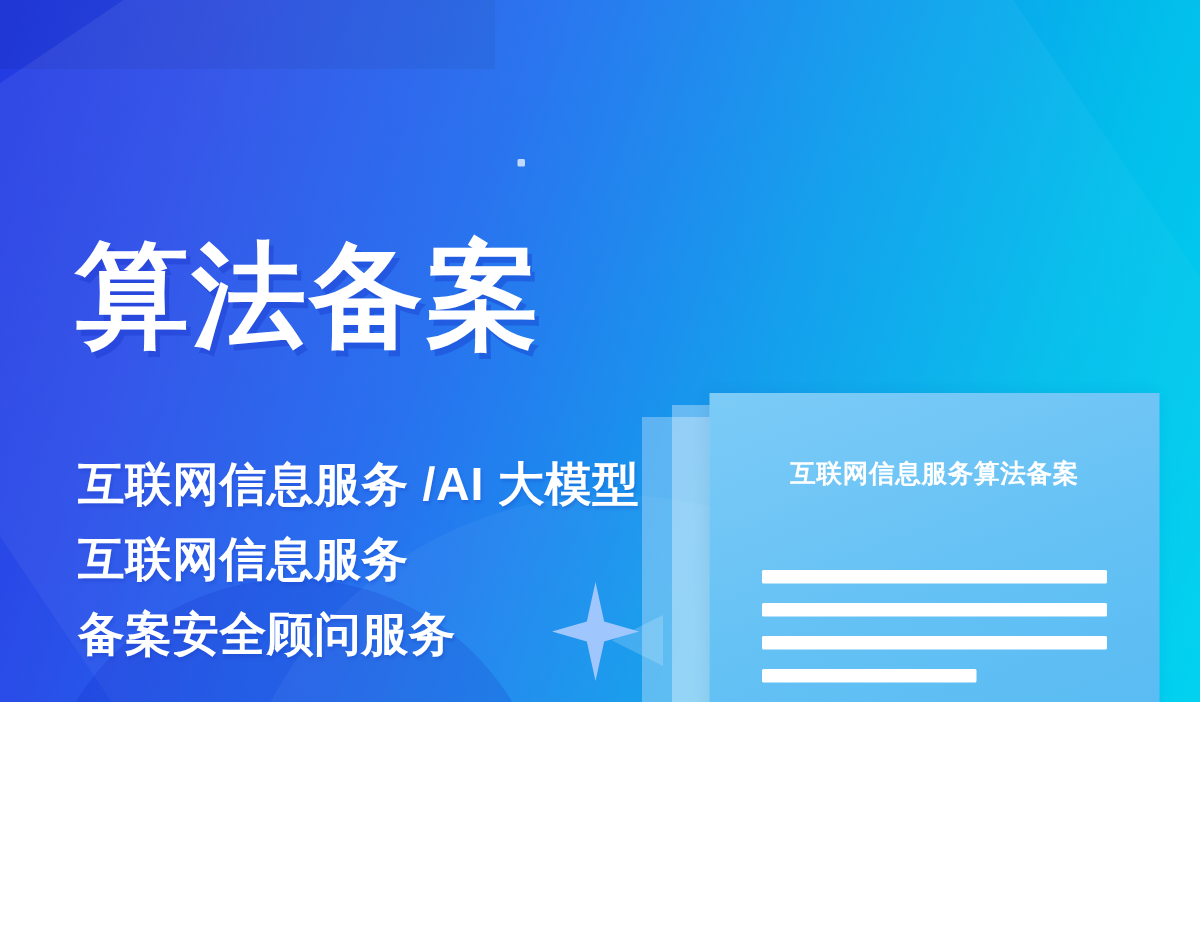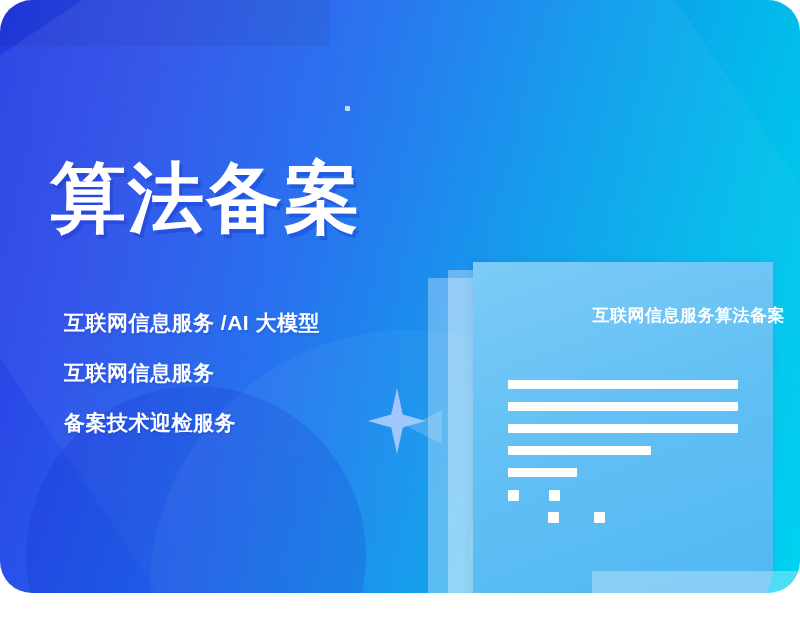--- a/index.html
+++ b/index.html
@@ -7,30 +7,29 @@
     padding: 0;
     background: #ffffff;
   }
   body {
     font-family: "Liberation Sans", "DejaVu Sans", sans-serif;
   }
 
   #banner {
     position: relative;
     width: 800px;
-    height: 593px;
+    height: 468px;
     overflow: hidden;
     background: linear-gradient(108deg,
         #2139E2 0%,
         #2A4CE8 16%,
         #1F6CEE 38%,
         #0C9CEC 62%,
         #02BEEB 82%,
         #00D2F0 100%);
-    border-radius: 32px;
   }
 
   
   .bg-diag-light {
     position: absolute;
     left: -140px;
     top: 150px;
     width: 760px;
     height: 900px;
     background: linear-gradient(180deg, rgba(255,255,255,0.065), rgba(255,255,255,0.0));
@@ -134,28 +133,27 @@
     text-shadow: 3px 4px 0 rgba(20,50,200,0.35);
     white-space: nowrap;
   }
   #subtitle-list {
     position: absolute;
     left: 52px;
     top: 298px;
     width: 400px;
   }
   .subtitle-line {
-    font-size: 21px;
+    font-size: 31px;
     line-height: 50px;
     font-weight: bold;
     color: #ffffff;
     letter-spacing: 0.5px;
     white-space: nowrap;
     text-shadow: 1px 2px 2px rgba(20,50,180,0.22);
-    margin-left: 12px;
   }
 
   
   #doc-stack {
     position: absolute;
     left: 0;
     top: 0;
     width: 800px;
     height: 620px;
     pointer-events: none;
@@ -186,27 +184,26 @@
     height: 358px;
     background: linear-gradient(160deg, #7CCBF7 0%, #62C0F4 45%, #4FB7F2 100%);
     border-radius: 0 0 52px 0;
     box-shadow: -2px 0 10px rgba(0,40,120,0.08);
   }
   #doc-card-title {
     position: absolute;
     left: 0;
     top: 42px;
     width: 300px;
-    text-align: right;
+    text-align: center;
     font-size: 17px;
     font-weight: bold;
     color: #ffffff;
     letter-spacing: 0.5px;
     white-space: nowrap;
-    margin-left: 12px;
   }
   #doc-lines {
     position: absolute;
     left: 35px;
     top: 118px;
     width: 230px;
   }
   .doc-line {
     background: #ffffff;
     border-radius: 1px;
@@ -237,21 +234,21 @@
   <div class="bg-arrow-notch"></div>
 
   <div class="sparkle-4pt" id="sparkle-main"></div>
   <div class="sparkle-dot" id="sparkle-dot-top"></div>
 
   <div id="headline">算法备案</div>
 
   <div id="subtitle-list">
     <div class="subtitle-line">互联网信息服务 /AI 大模型</div>
     <div class="subtitle-line">互联网信息服务</div>
-    <div class="subtitle-line">备案技术迎检服务</div>
+    <div class="subtitle-line">备案安全顾问服务</div>
   </div>
 
   <div id="doc-stack">
     <div class="doc-card-back" id="doc-card-back2"></div>
     <div class="doc-card-back" id="doc-card-back1"></div>
 
     <div id="doc-card-front">
       <div id="doc-card-title">互联网信息服务算法备案</div>
 
       <div id="doc-lines">

